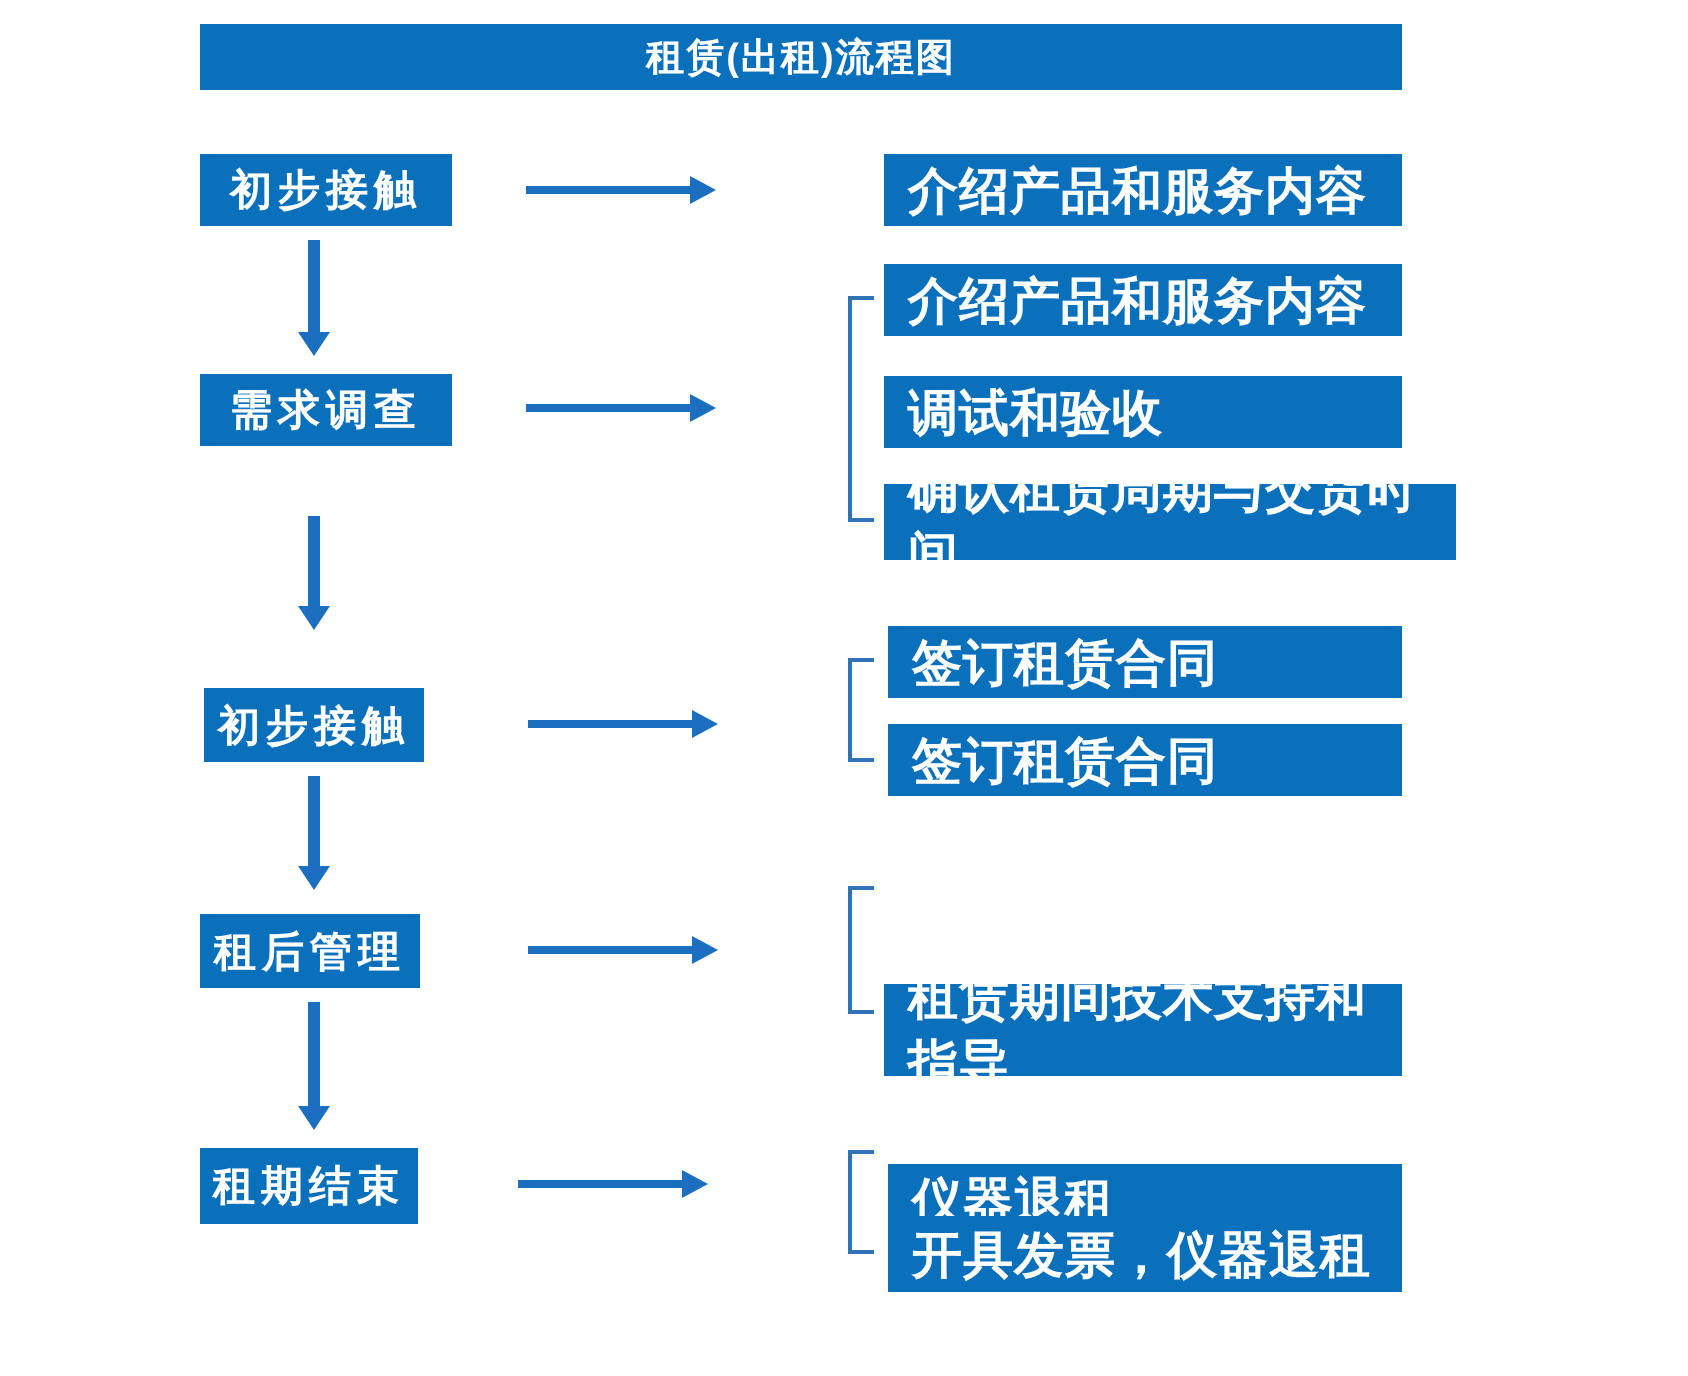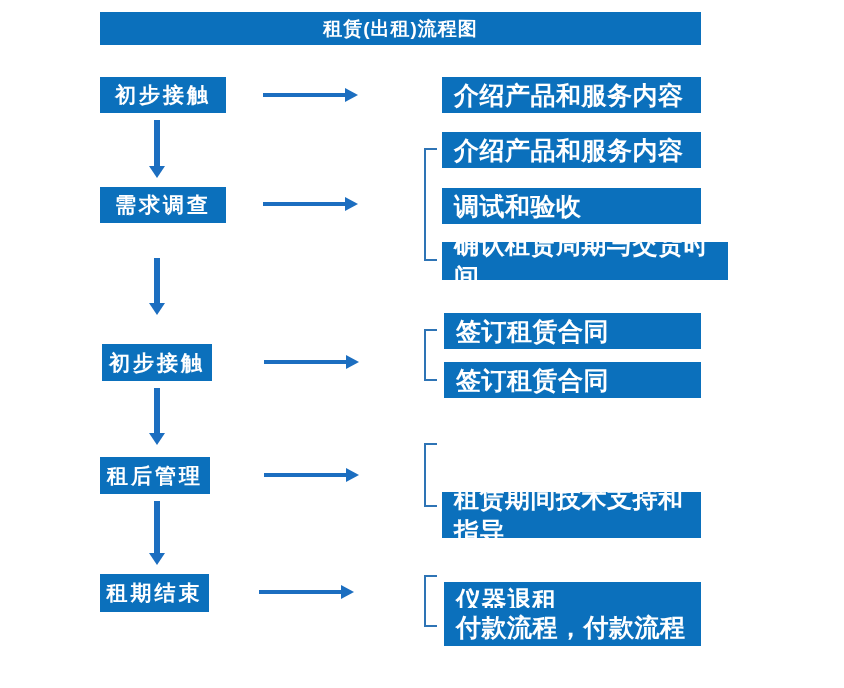--- a/index.html
+++ b/index.html
@@ -121,15 +121,15 @@
   <div class="box out" style="left:442px; top:132px; width:259px; height:36px;">介绍产品和服务内容</div>
   <div class="box out" style="left:442px; top:188px; width:259px; height:36px;">调试和验收</div>
   <div class="box out" style="left:442px; top:242px; width:286px; height:38px;">确认租赁周期与交货时间</div>
 
   <div class="box out" style="left:444px; top:313px; width:257px; height:36px;">签订租赁合同</div>
   <div class="box out" style="left:444px; top:362px; width:257px; height:36px;">签订租赁合同</div>
 
   <div class="box out" style="left:442px; top:492px; width:259px; height:46px;">租赁期间技术支持和指导</div>
 
   <div class="box out" style="left:444px; top:558px; width:257px; height:37px;margin-top:24px;">仪器退租</div>
-  <div class="box out" style="left:444px; top:608px; width:257px; height:38px;">付款流程，付款流程</div>
+  <div class="box out" style="left:444px; top:608px; width:257px; height:38px;">开具发票，仪器退租</div>
 
 </div>
 
 </body></html>

